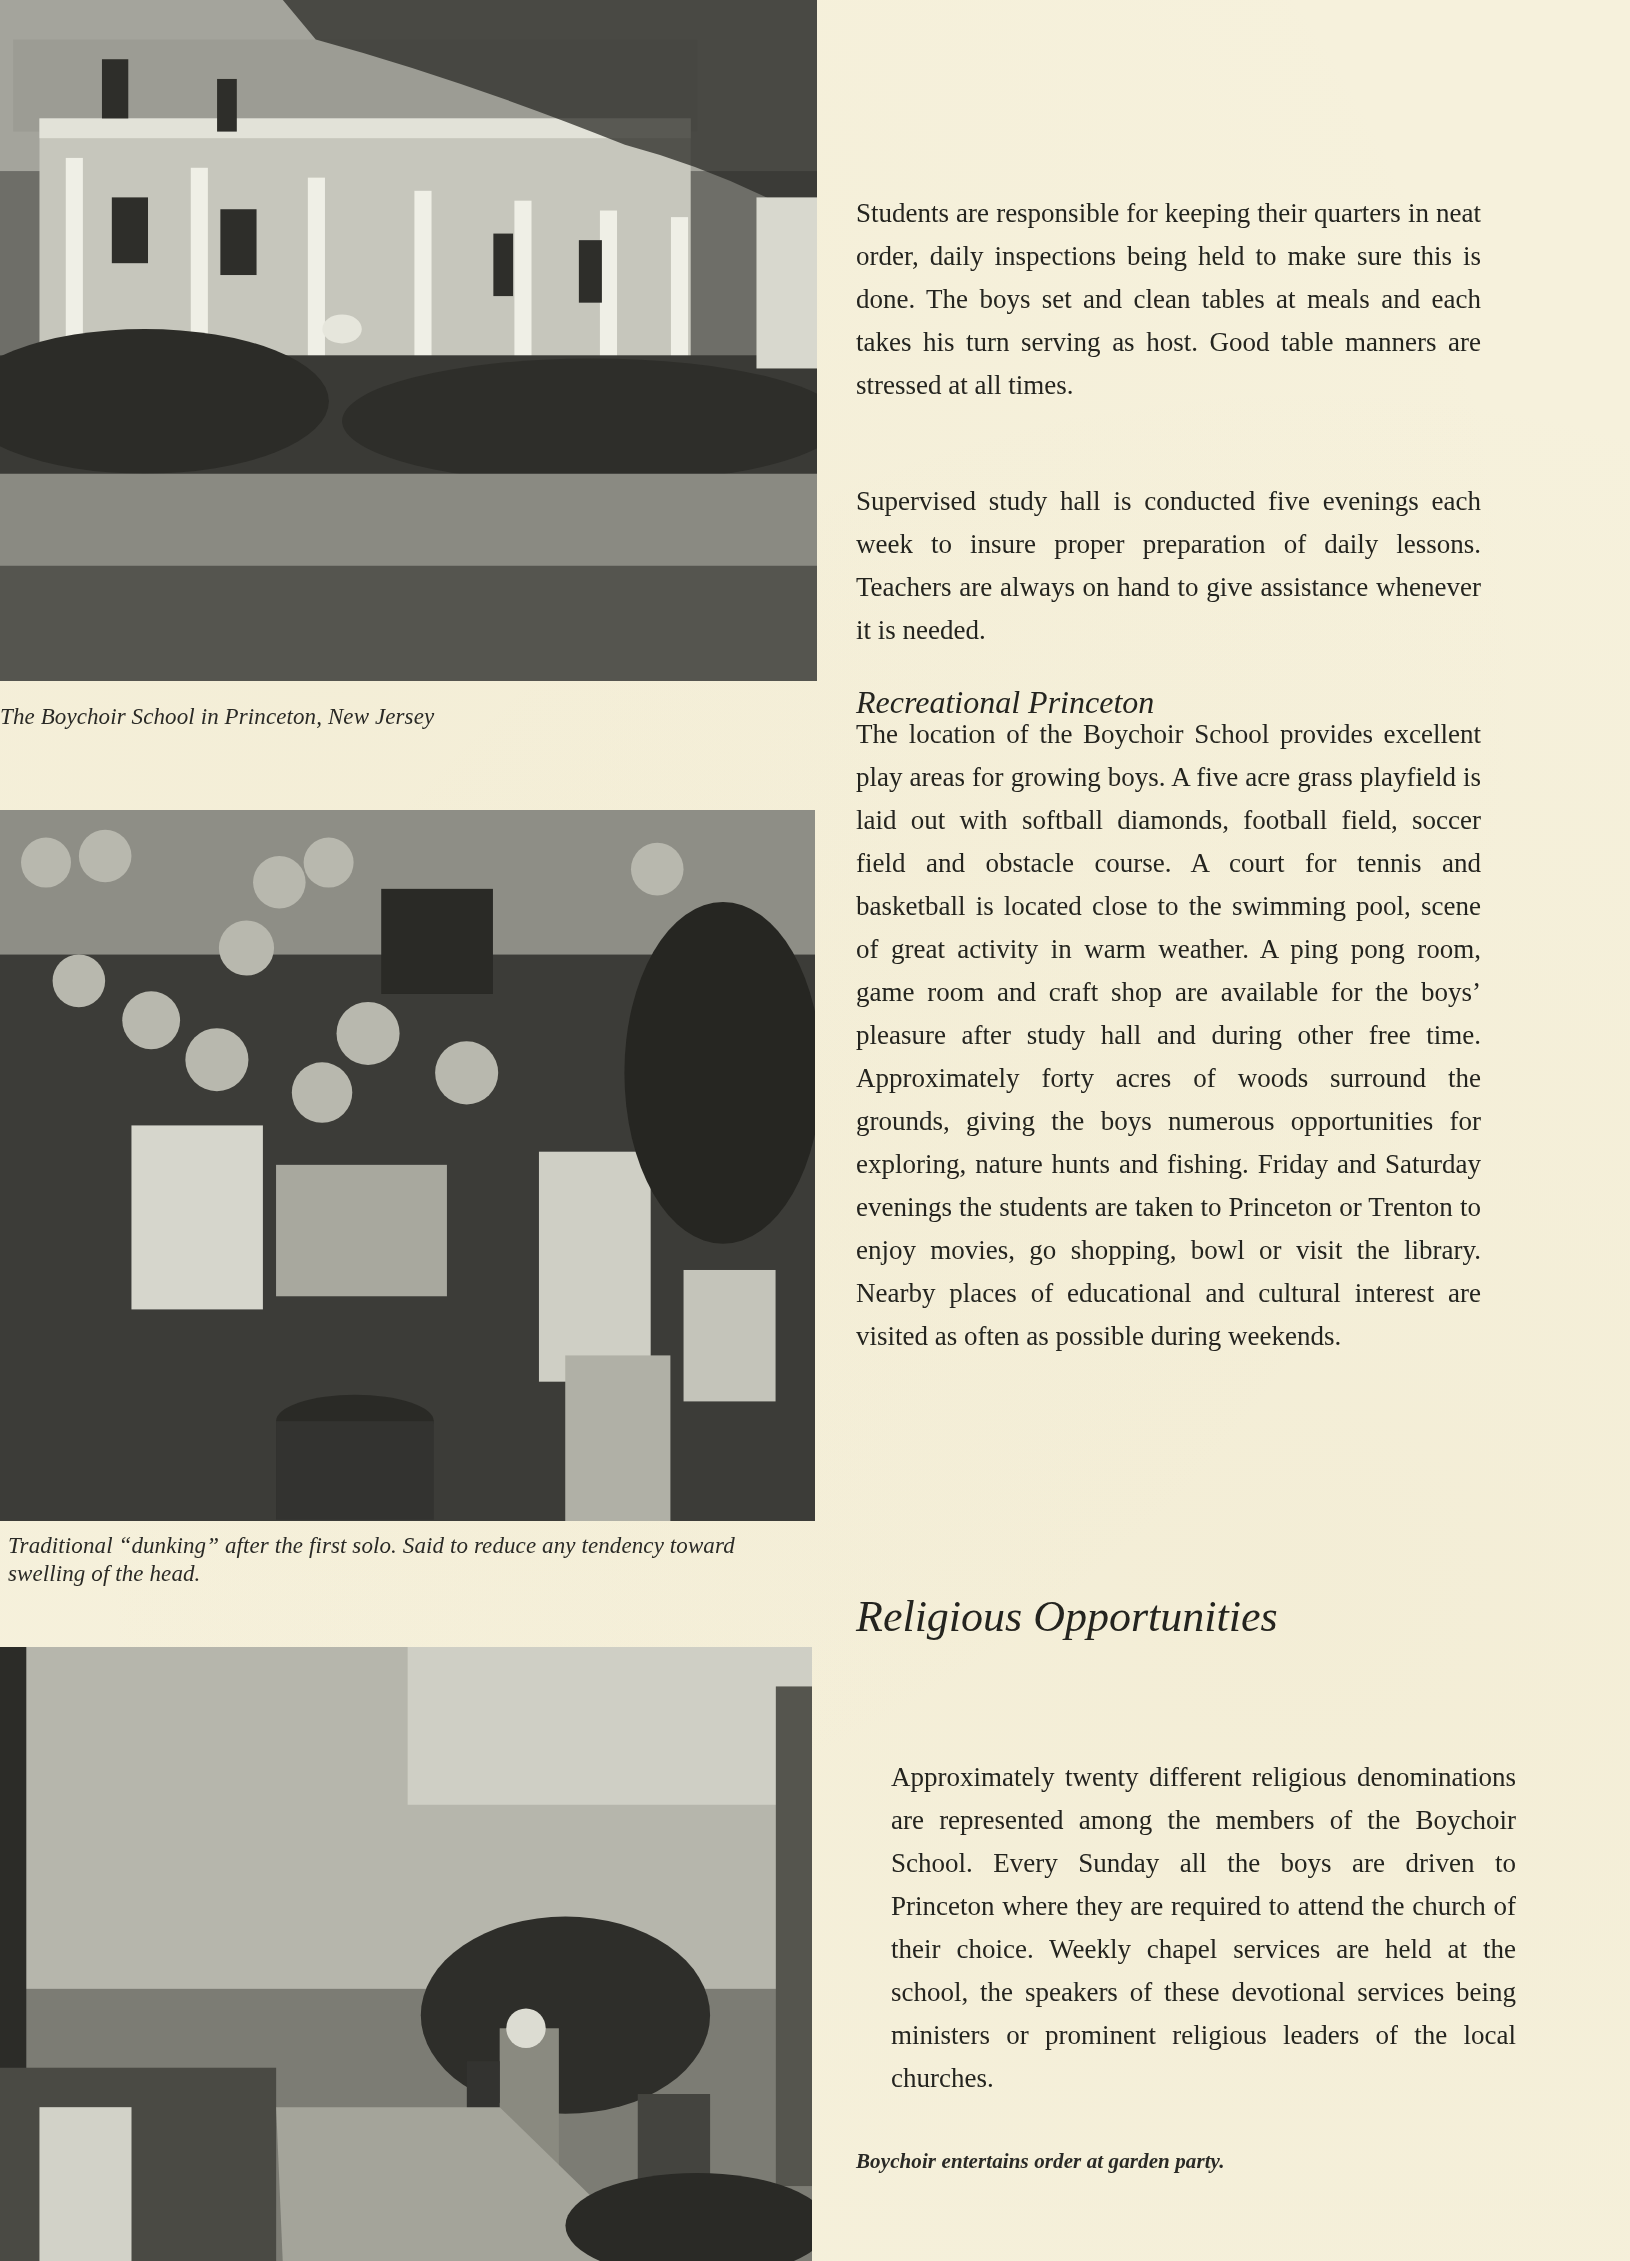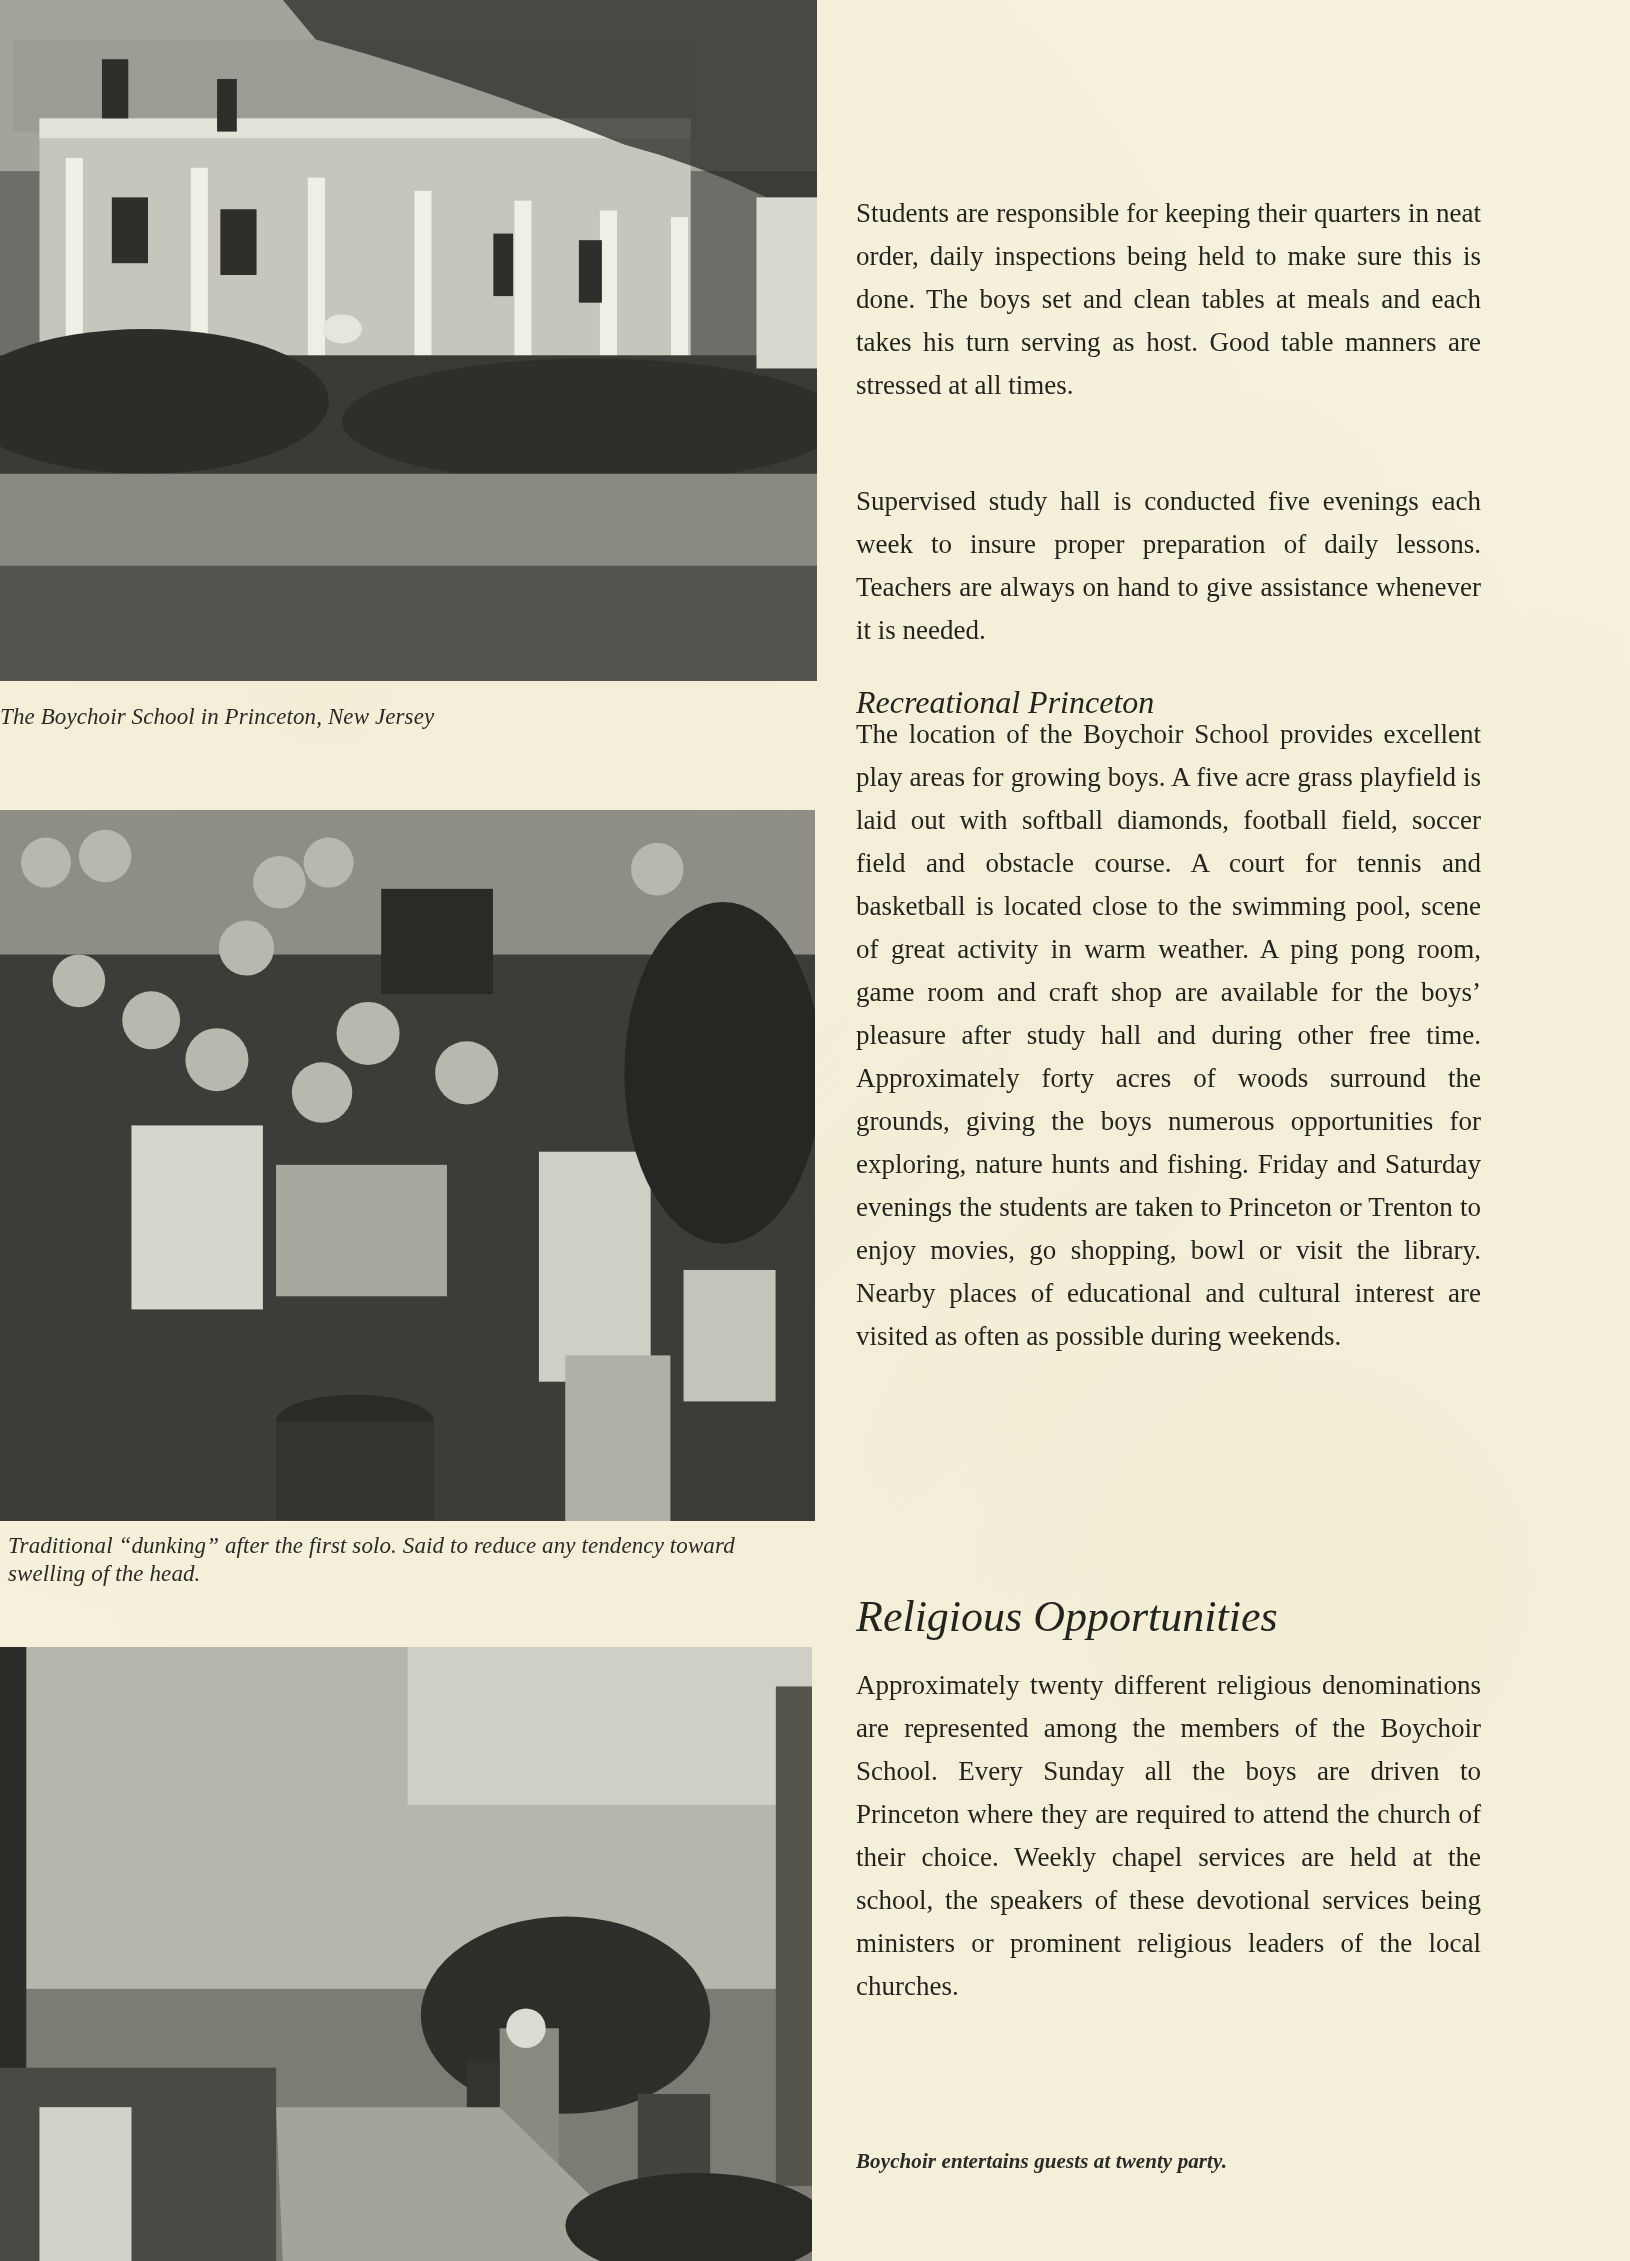--- a/index.html
+++ b/index.html
@@ -35,21 +35,21 @@
       font-family: "Liberation Serif", "DejaVu Serif", serif;
       font-weight: normal; font-size: 27px; line-height: 43px;
       text-align: justify; color: #24241f;
     }
     .col p { margin: 0; }
     #para-1 { top: 192px; }
     #para-2 { top: 480px; }
     #head-rec { top: 681px; font-style: italic; font-size: 32px; }
     #para-3 { top: 713px; }
     #head-rel { top: 1595px; font-style: italic; font-size: 44px; }
-    #para-4 { top: 1664px; }
+    #para-4 { top: 1756px; margin-left: 35px; }
   </style>
 </head>
 <body>
 
 <div class="photo" id="photo-house">
   <svg viewBox="0 0 1242 1035" preserveAspectRatio="none">
     <rect width="1242" height="1035" fill="#6e6e68"></rect>
     <rect y="0" width="1242" height="260" fill="#a4a49c"></rect>
     <rect x="20" y="60" width="1040" height="140" fill="#9c9c94"></rect>
     <rect x="60" y="180" width="990" height="380" fill="#c6c6bc"></rect>
@@ -141,14 +141,14 @@
 </div>
 <div class="col" id="head-rec">Recreational Princeton</div>
 <div class="col" id="para-3">
   <p>The location of the Boychoir School provides excellent play areas for growing boys. A five acre grass playfield is laid out with softball diamonds, football field, soccer field and obstacle course. A court for tennis and basketball is located close to the swimming pool, scene of great activity in warm weather. A ping pong room, game room and craft shop are available for the boys’ pleasure after study hall and during other free time. Approximately forty acres of woods surround the grounds, giving the boys numerous opportunities for exploring, nature hunts and fishing. Friday and Saturday evenings the students are taken to Princeton or Trenton to enjoy movies, go shopping, bowl or visit the library. Nearby places of educational and cultural interest are visited as often as possible during weekends.</p>
 </div>
 <div class="col" id="head-rel">Religious Opportunities</div>
 <div class="col" id="para-4">
   <p>Approximately twenty different religious denominations are represented among the members of the Boychoir School. Every Sunday all the boys are driven to Princeton where they are required to attend the church of their choice. Weekly chapel services are held at the school, the speakers of these devotional services being ministers or prominent religious leaders of the local churches.</p>
 </div>
 
-<div class="caption" id="cap-garden">Boychoir entertains guests at twenty party.</div>
+<div class="caption" id="cap-garden">Boychoir entertains order at garden party.</div>
 
 
 </body></html>

